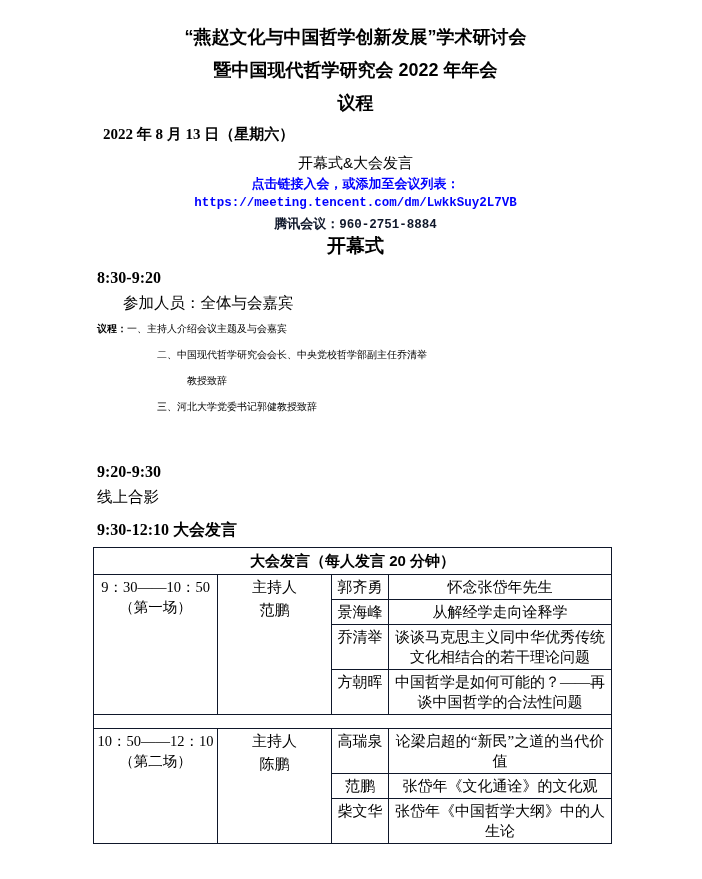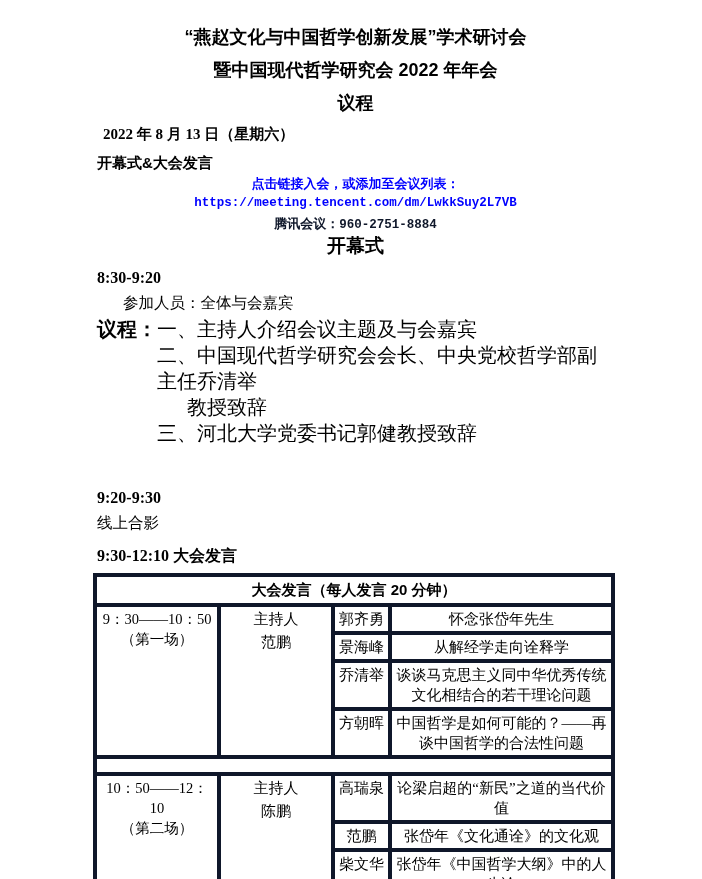--- a/index.html
+++ b/index.html
@@ -10,47 +10,47 @@
   }
   .doc{padding:26px 88px 0 97px;}
 
   .title-line{
     text-align:center;font-weight:bold;font-size:18px;line-height:22px;
     margin-bottom:11px;font-family:"Liberation Sans","DejaVu Sans",sans-serif;
   }
   .date-line{font-weight:bold;font-size:15px;line-height:19px;margin:10px 0 0 6px;}
 
   .session-heading{
-    text-align:left;font-weight:bold;font-size:15px;line-height:19px;margin-top:9px;
+    text-align:center;font-weight:normal;font-size:15px;line-height:19px;margin-top:9px;
     font-family:"Liberation Sans","DejaVu Sans",sans-serif;
   }
   .link-line{
     text-align:center;font-weight:bold;font-size:13px;line-height:18px;margin-top:3px;
     font-family:"Liberation Sans","DejaVu Sans",sans-serif;
   }
   .mono{font-family:"Liberation Mono","DejaVu Sans Mono",monospace;font-size:12.5px;}
   .big-heading{
     text-align:center;font-weight:bold;font-size:19px;line-height:24px;margin-top:0;
     font-family:"Liberation Sans","DejaVu Sans",sans-serif;
   }
 
   .time-bold{font-weight:bold;font-size:16px;line-height:25px;margin-top:7px;}
   .body-indent{margin:0;font-size:15.5px;line-height:26px;text-indent:26px;}
   .body-line{font-size:15.5px;line-height:26px;}
-  .agenda-line{font-size:20px;line-height:26px;}
+  .agenda-line{font-size:10px;line-height:26px;}
   .ind1{margin-left:60px;}
   .ind2{margin-left:90px;}
   .bold{font-weight:bold;}
   .spacer{height:32px;}
 
   table.speeches{
     border-collapse:collapse;width:518px;margin:5px 0 0 -4px;
     font-size:15px;table-layout:fixed;
   }
-  table.speeches th,table.speeches td{border:4px solid #0f172a;padding:2px 3px;line-height:20px;}
+  table.speeches th,table.speeches td{border:1px solid #0f172a;padding:2px 3px;line-height:20px;}
   table.speeches thead th{
     font-weight:bold;font-size:15px;padding:3px;text-align:center;
     font-family:"Liberation Sans","DejaVu Sans",sans-serif;
   }
   td.time-cell{ text-align:center;vertical-align:top;padding-top:15px;font-size:14.5px;}
   td.host-cell{ text-align:center;vertical-align:top;padding-top:15px;}
   .host-label{font-weight:normal;font-family:"Liberation Sans","DejaVu Sans",sans-serif;}
   .host-name{margin-top:3px;}
   td.speaker-cell{text-align:center;vertical-align:top;}
   td.topic-cell{text-align:center;vertical-align:top;}

